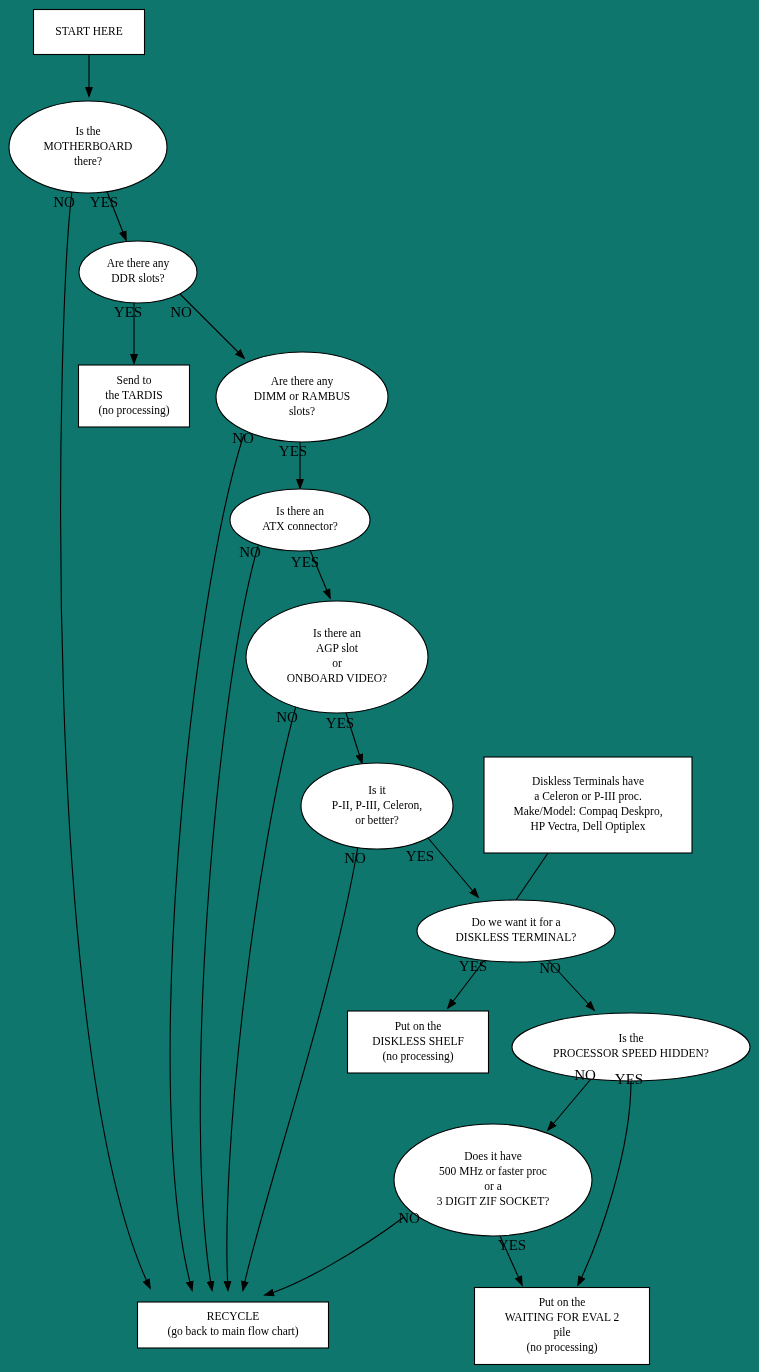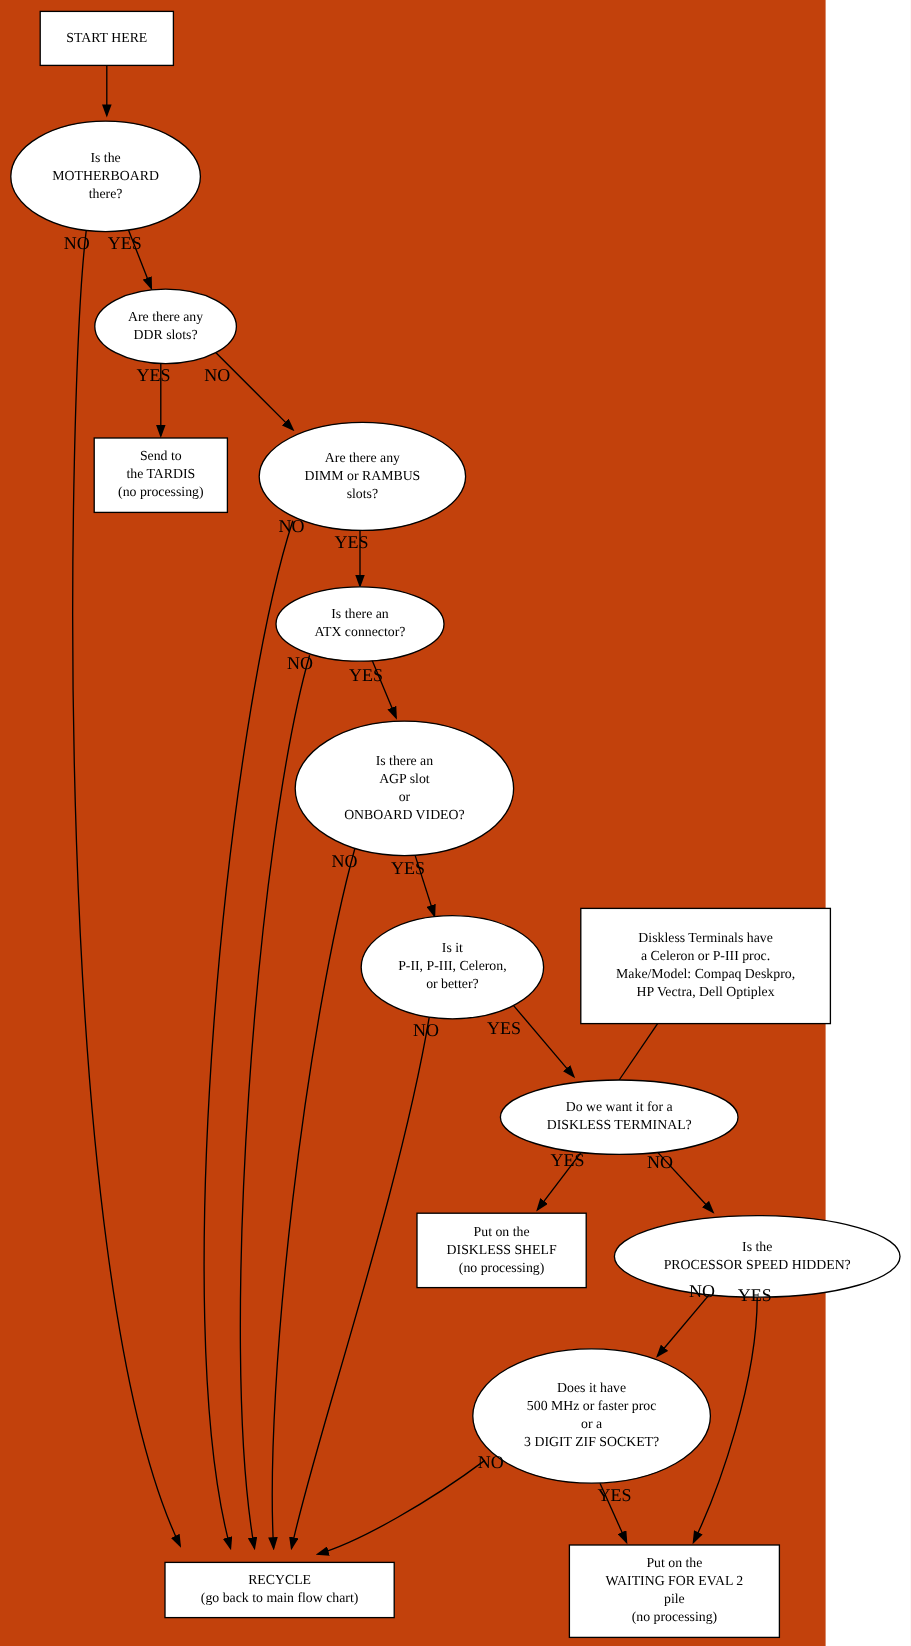--- a/index.html
+++ b/index.html
@@ -2,23 +2,23 @@
 <html><head>
 <meta charset="utf-8">
 <style>
   html, body {
     margin: 0;
     padding: 0;
     background: #ffffff;
   }
   #chart-root {
     position: relative;
-    width: 688px;
+    width: 759px;
     height: 1372px;
-    background: #c2410c;
+    background: #0f766e;
     font-family: "Liberation Serif", "DejaVu Serif", serif;
   }
   svg#flow {
     display: block;
     width: 759px;
     height: 1372px;
   }
   .node-shape {
     fill: #ffffff;
     stroke: #000000;

